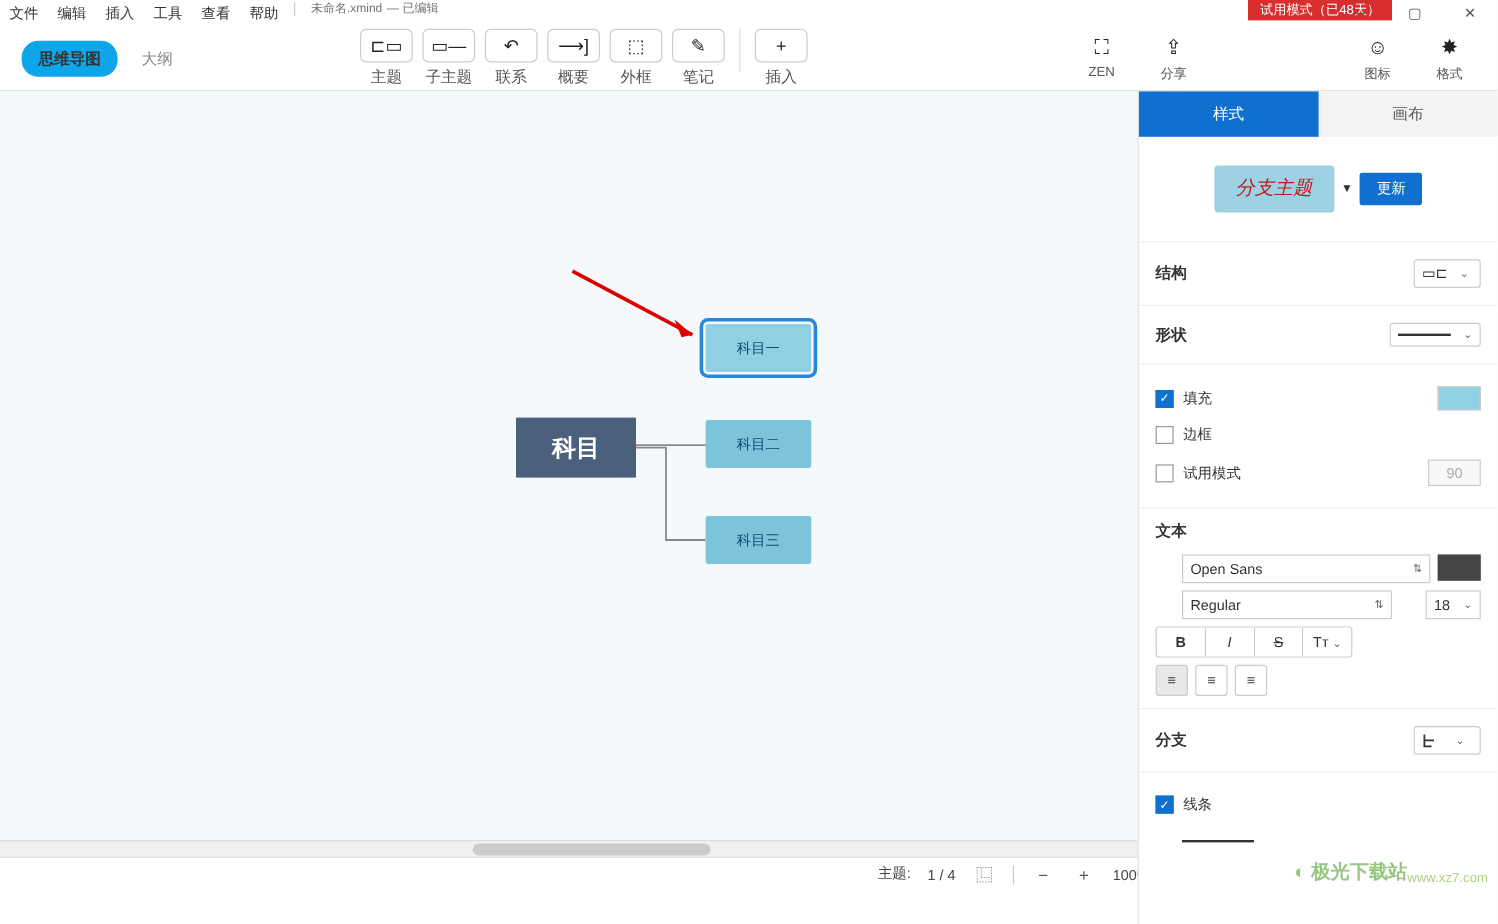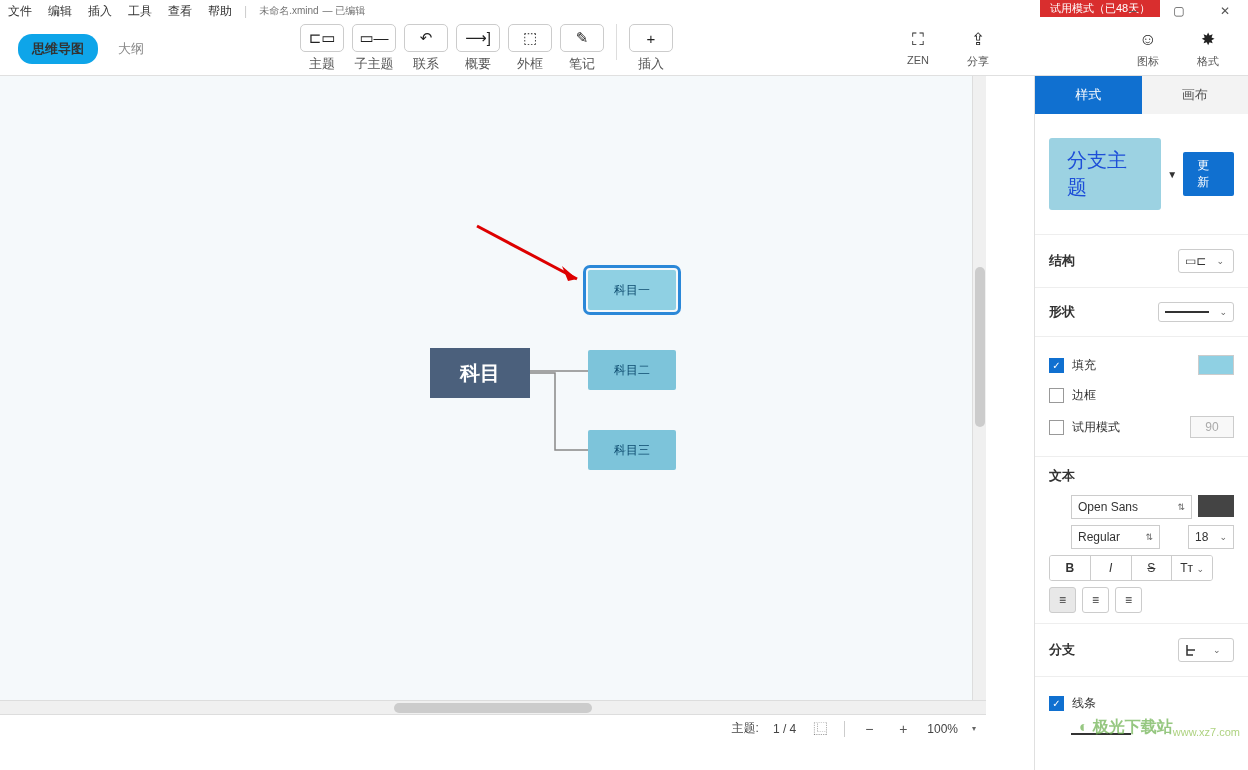--- a/index.html
+++ b/index.html
@@ -1,19 +1,19 @@
 <!DOCTYPE html>
 <html><head>
 <meta charset="utf-8">
 <style>
 * { box-sizing: border-box; margin: 0; padding: 0; }
 body { font-family: "Microsoft YaHei", sans-serif; font-size: 12px; color: #333; background: #fff; overflow: hidden; width: 1248px; height: 770px; position: relative; }
 
 
-.titlebar { display: flex; align-items: center; height: 22px; background: #fff; position: relative; }
+.titlebar { display: flex; align-items: flex-start; height: 22px; background: #fff; position: relative; }
 .menu-item { padding: 3px 8px; cursor: default; font-size: 12px; }
 .file-label { color: #737373; padding-left: 8px; font-size: 10px; }
 .trial-badge { position: absolute; left: 1040px; top: 0; background: #d92e2e; color: #fff; font-size: 11px; padding: 1px 10px; }
 .win-controls { position: absolute; right: 0; top: 0; display: flex; }
 .win-btn { width: 46px; height: 22px; display: flex; align-items: center; justify-content: center; color: #555; }
 
 
 .toolbar-row { height: 54px; display: flex; align-items: center; border-bottom: 1px solid #e0e0e0; background: #fff; }
 .view-tabs { display: flex; gap: 6px; padding: 0 18px; }
 .view-tab { padding: 6px 14px; border-radius: 14px; font-size: 13px; }
@@ -49,28 +49,28 @@
 .vscroll { position: absolute; right: 0; top: 0; width: 14px; height: 638px; background: #f0f0f0; border-left:1px solid #ddd; }
 .vscroll-thumb { position:absolute; top:30%; height:25%; width:10px; left:2px; background:#ccc; border-radius:5px; }
 
 
 .statusbar { position: absolute; bottom: 0; left: 0; width: 986px; height: 28px; background: #fff; border-top: 1px solid #ddd; display: flex; align-items: center; justify-content: flex-end; padding: 0 10px; gap: 14px; font-size: 12px; color: #444; }
 .stat-icon { font-size: 14px; color: #555; width: 20px; text-align:center; }
 .stat-sep { width:1px; height:16px; background:#ccc; }
 .zoom-down { font-size: 8px; color: #666; }
 
 
-.right-panel { position: absolute; top: 76px; right: 0; width: 214px; height: 694px; background: #fff; border-left: 1px solid #e0e0e0; overflow-y: auto; }
+.right-panel { position: absolute; top: 76px; right: 0; width: 300px; height: 694px; background: #fff; border-left: 1px solid #e0e0e0; overflow-y: auto; }
 .panel-tabs { display: flex; height: 38px; }
 .panel-tab { flex: 1; display: flex; align-items: center; justify-content: center; font-size: 13px; cursor: default; }
 .panel-tab.active { background: #1070d0; color: #fff; font-weight: 500; }
 .panel-tab.inactive { background: #f3f3f3; color: #555; }
 .panel-section { padding: 12px 14px; border-bottom: 1px solid #eee; }
 .topic-type-row { display: flex; align-items: center; justify-content: center; gap: 6px; padding: 24px 14px; border-bottom: 1px solid #eee; }
-.topic-type-btn { background: #9cd2e2; color: #1d4ed8; padding: 9px 18px; border-radius: 3px; font-size: 20px; }
+.topic-type-btn { background: #9cd2e2; color: #b91c1c; padding: 9px 18px; border-radius: 3px; font-size: 16px; font-style: italic; }
 .dropdown-arrow { font-size: 10px; }
 .update-btn { background: #1070d0; color: #fff; padding: 5px 14px; font-size: 12px; border-radius: 2px; }
 .prop-row { display: flex; align-items: center; justify-content: space-between; padding: 14px 14px; border-bottom: 1px solid #eee; }
 .prop-label { font-size: 13px; font-weight: 600; }
 .combo-box { border: 1px solid #ccc; border-radius: 3px; padding: 4px 6px; display: flex; align-items: center; gap: 10px; min-width: 60px; font-size: 12px; background:#fff; }
 .combo-box.wide { min-width: 56px; }
 .combo-arrow { font-size: 9px; color: #666; }
 .check-row { display: flex; align-items: center; gap: 8px; padding: 6px 0; }
 .checkbox { width: 15px; height: 15px; border: 1px solid #999; display: flex; align-items: center; justify-content: center; font-size: 10px; }
 .checkbox.checked { background: #1070d0; border-color: #1070d0; color: #fff; }

